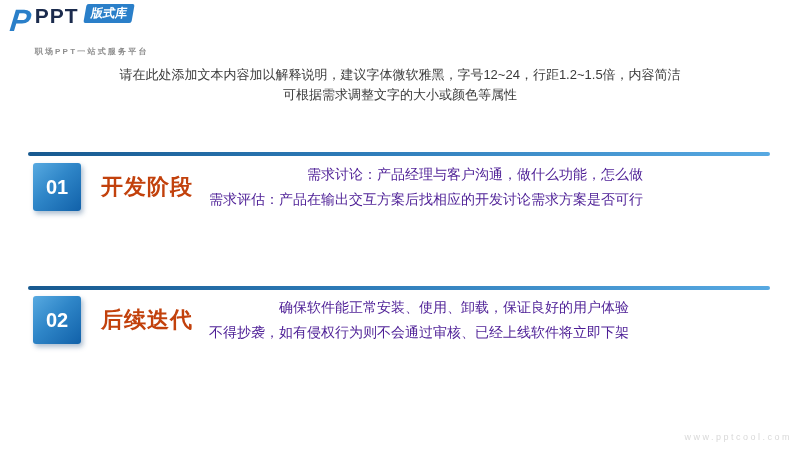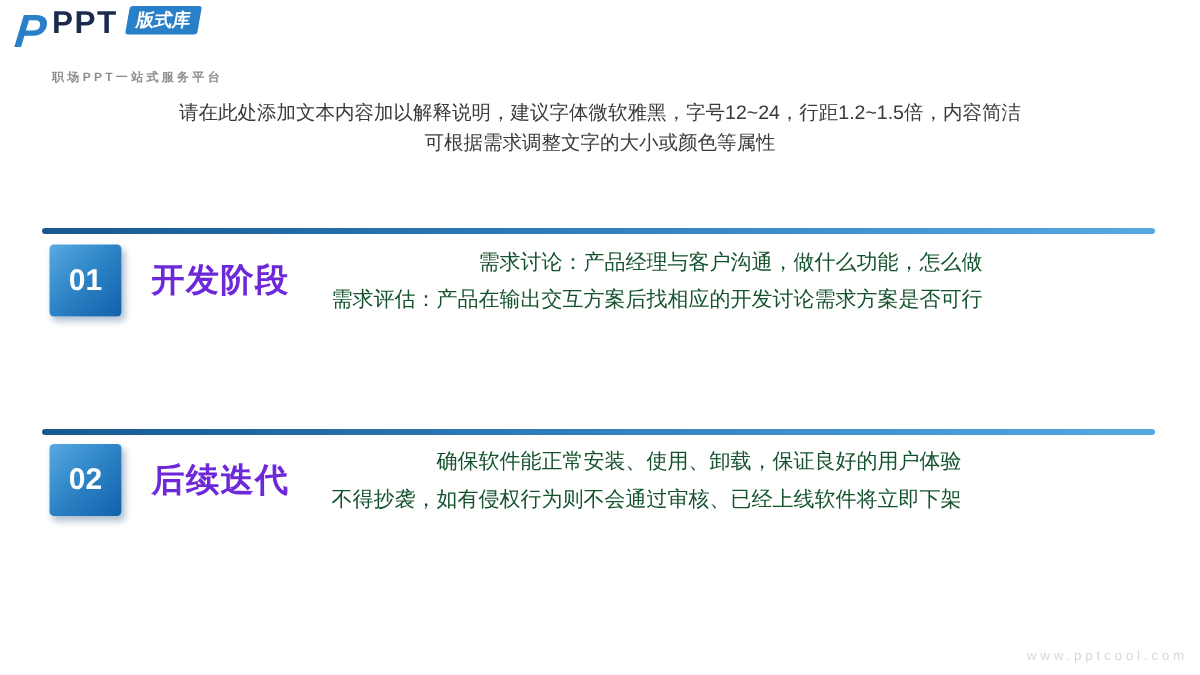--- a/index.html
+++ b/index.html
@@ -77,26 +77,26 @@
   .num-badge {
     width: 48px; height: 48px; flex: 0 0 48px;
     background: linear-gradient(135deg, #58aae1 0%, #2f86c8 45%, #1161a9 100%);
     border-radius: 3px;
     box-shadow: 2px 3px 5px rgba(20, 70, 120, 0.35);
     display: flex; align-items: center; justify-content: center;
     color: #ffffff; font-size: 20px; font-weight: 800;
   }
   .section-label {
     margin-left: 16px; width: 96px; flex: 0 0 96px;
-    font-size: 22px; font-weight: 800; color: #6d28d9;
+    font-size: 22px; font-weight: 800; color: #c2410c;
     letter-spacing: 1px; white-space: nowrap;
   }
   .section-body {
-    margin-left: 28px;
-    font-size: 14px; color: #14532d; line-height: 25px;
+    margin-left: 16px;
+    font-size: 14px; color: #4c1d95; line-height: 25px;
   }
   .section-body span { display: block; white-space: nowrap; }
 
   
   .watermark {
     position: absolute; right: 8px; bottom: 8px;
     font-size: 9px; color: #d9d9d9; letter-spacing: 2.5px;
   }
 </style>
 </head>

